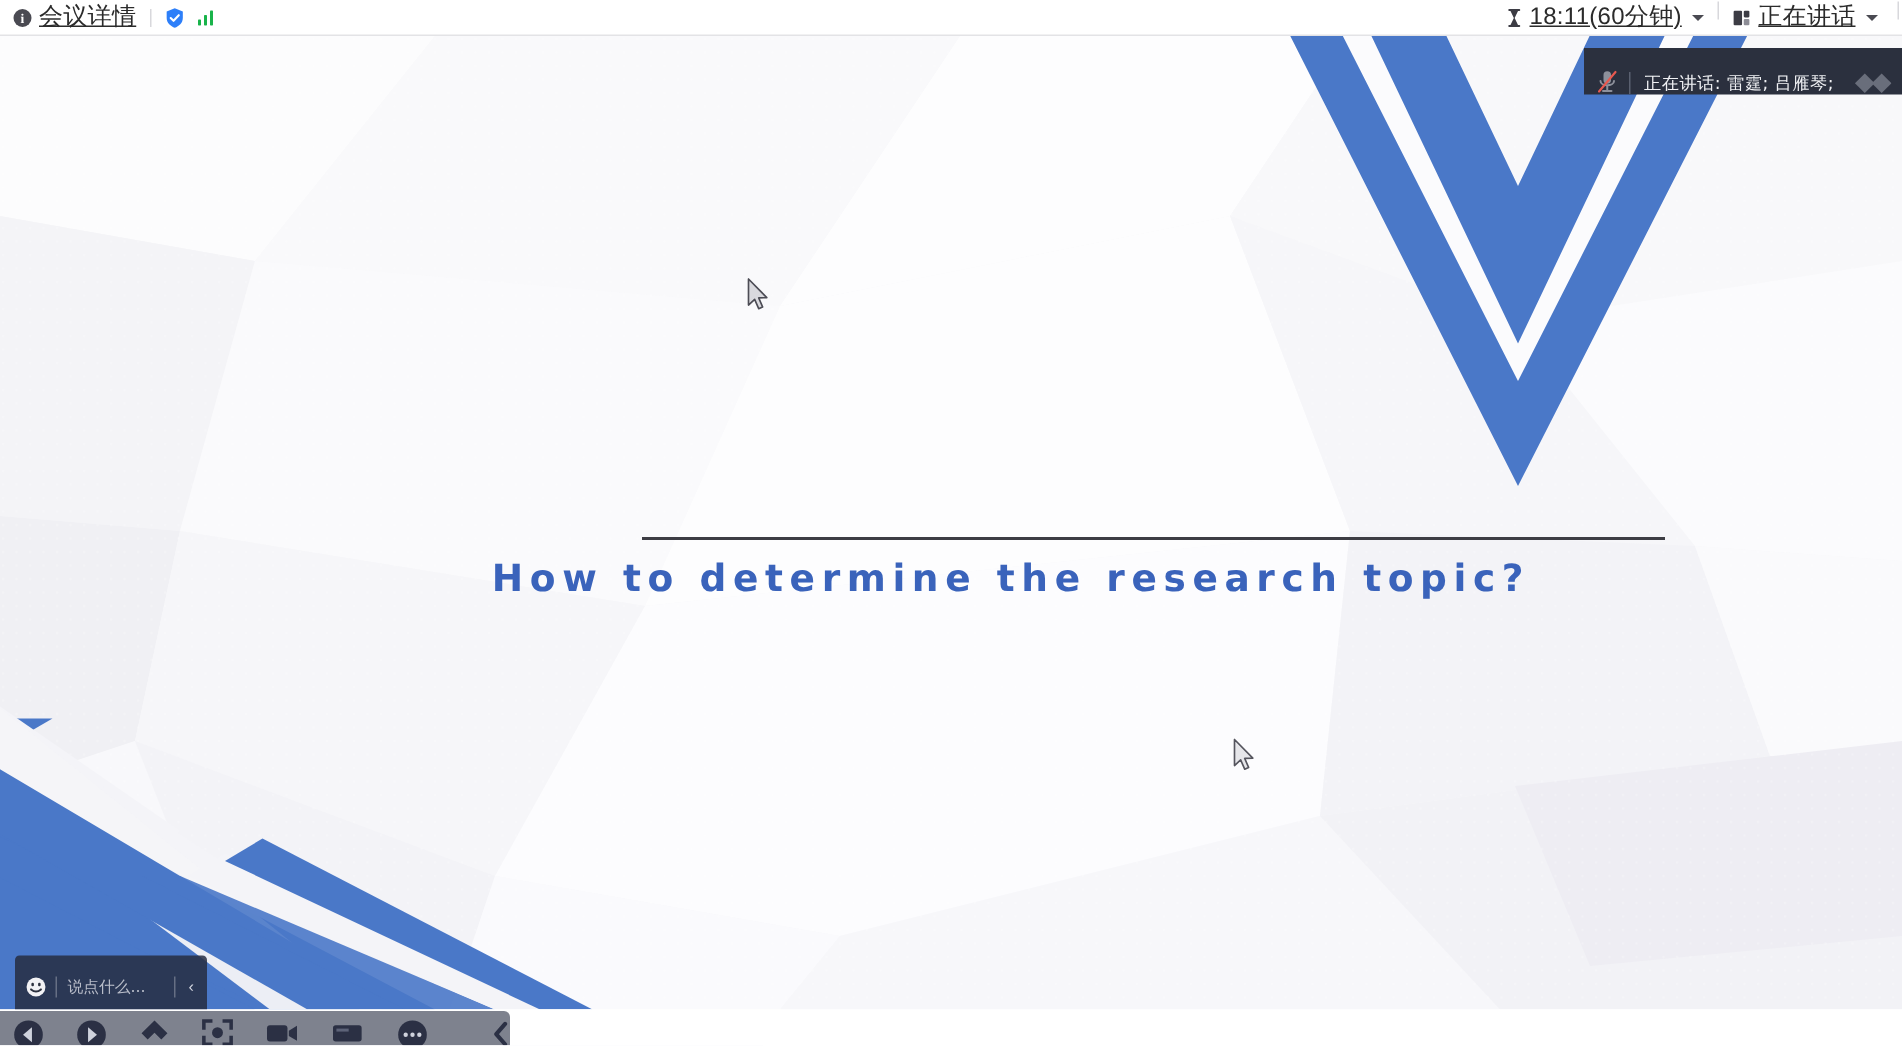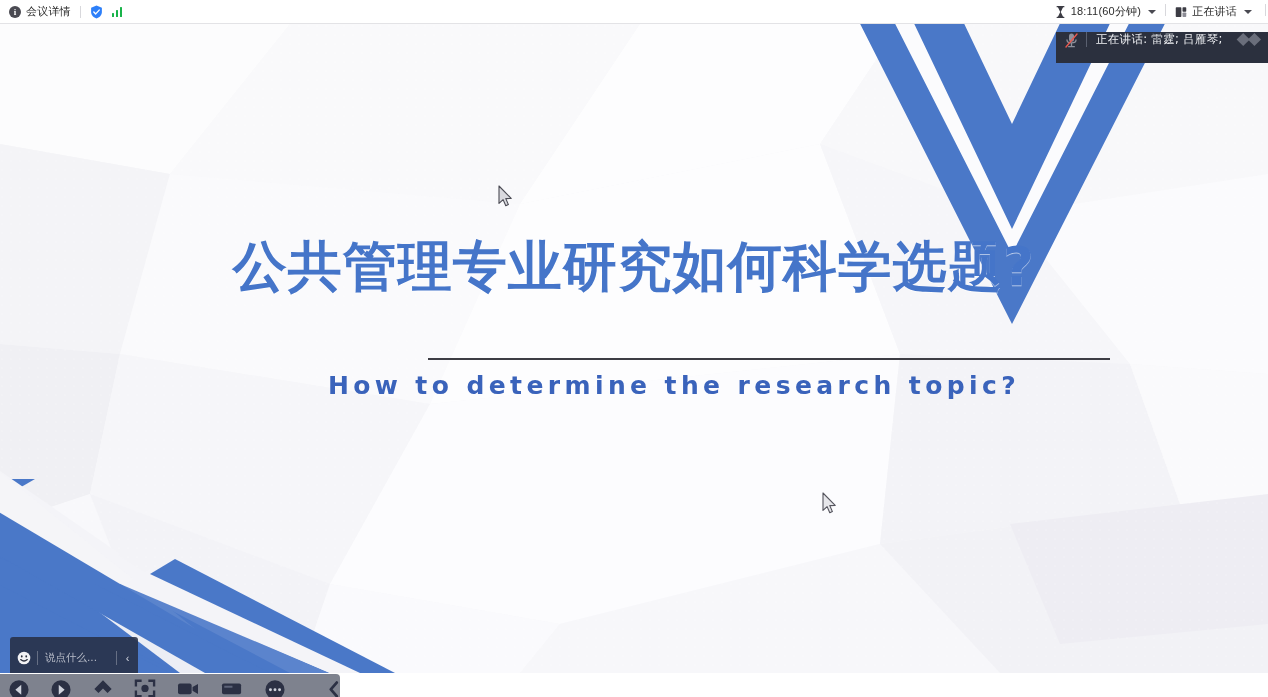--- a/index.html
+++ b/index.html
@@ -29,24 +29,25 @@
     display: flex;
     align-items: center;
     z-index: 40;
   }
   .tb-left { display: flex; align-items: center; padding-left: 9px; gap: 0px; }
   .tb-right { display: flex; align-items: flex-start; margin-left: auto; padding-right: 2px; }
 
   .tb-group { display: flex; align-items: center; gap: 5px; padding: 0 9px; }
 
   .tb-text {
-    font-size: 11px;
+    font-size: 16px;
     color: #2b2b2b;
     white-space: nowrap;
     letter-spacing: .2px;
+    text-decoration: underline;
   }
 
   .tb-sep {
     width: 1px; height: 12px;
     background: #d8d8dc;
   }
 
   .info-icon {
     width: 12px; height: 12px;
     border-radius: 50%;
@@ -141,21 +142,21 @@
   }
   .slide-author .gap { display:inline-block; width: 40px; }
 
   
   .speaker-badge {
     position: absolute;
     right: 0; top: 32px;
     width: 212px; height: 31px;
     background: #2b303e;
     display: flex;
-    align-items: flex-start;
+    align-items: flex-end;
     z-index: 35;
     overflow: hidden;
   }
   .sb-mic {
     width: 30px;
     display: flex; align-items: center; justify-content: center;
   }
   .sb-sep { width: 1px; height: 15px; background: #5a6070; }
   .sb-text {
     font-size: 11.5px;
@@ -362,21 +363,20 @@
       <polygon points="-60,468 -10,440 250,649 180,649" fill="#f4f4f8" opacity="0.95"></polygon>
       <polygon points="-60,498 -25,474 270,649 205,649" fill="#4a78c8"></polygon>
       <polygon points="-60,530 -60,649 170,649" fill="#4a78c8"></polygon>
       <polygon points="15,520 120,585 95,612 -10,548" fill="#4a78c8" opacity="0"></polygon>
       <polygon points="120,560 330,649 270,649 95,560" fill="#4a78c8" opacity="0.9"></polygon>
       <polygon points="150,545 365,649 330,649 125,560" fill="#f4f4f8"></polygon>
       <polygon points="175,535 395,649 360,649 150,550" fill="#4a78c8"></polygon>
     </svg>
 
     <div class="slide-content">
-      <div class="slide-title">公共管理专业研究如何科学选题?</div>
       <div class="title-rule"></div>
       <div class="slide-subtitle">How to determine the research topic?</div>
     </div>
 
     <div class="chat-bar">
       <span class="chat-emoji">
         <svg width="14" height="14" viewBox="0 0 20 20">
           <circle cx="10" cy="10" r="9" fill="#f2f2f5"></circle>
           <rect x="5.6" y="6" width="2.4" height="3.4" rx="1.1" fill="#2b303e"></rect>
           <rect x="12" y="6" width="2.4" height="3.4" rx="1.1" fill="#2b303e"></rect>

